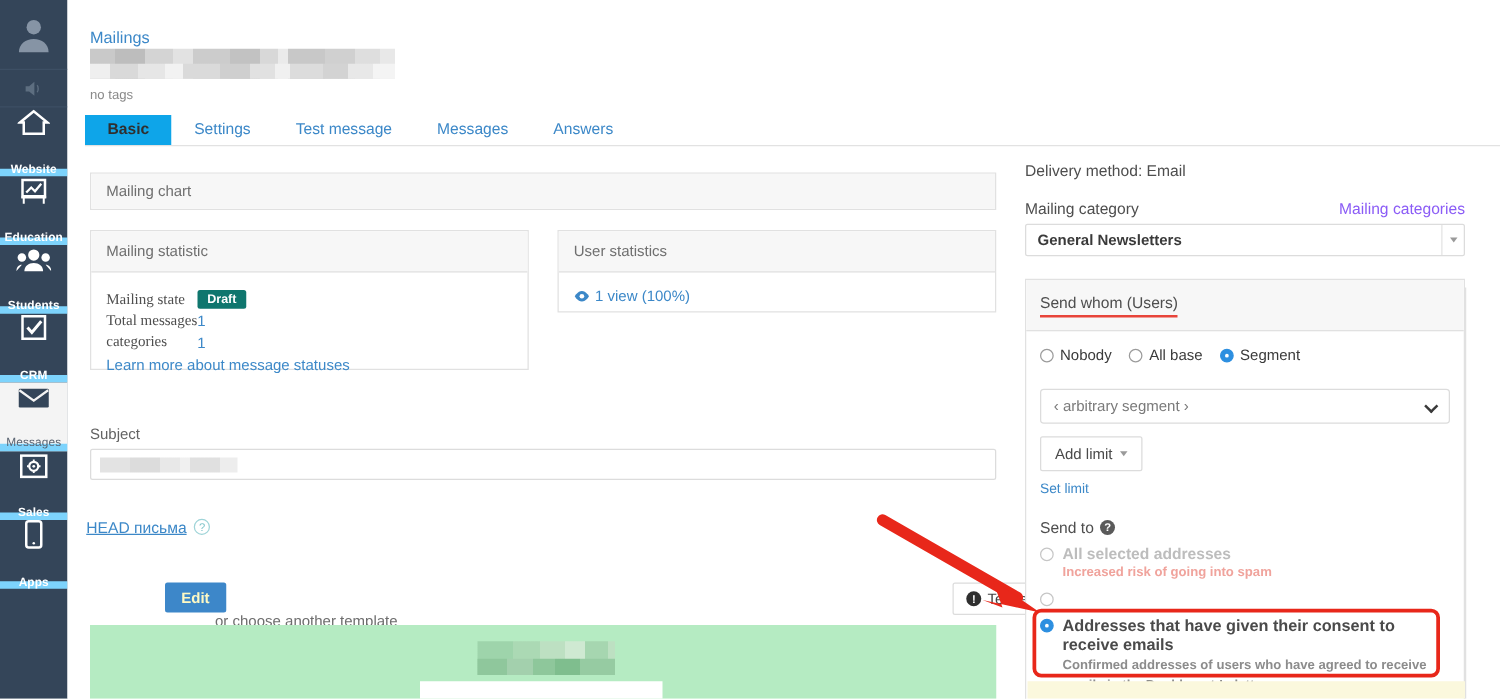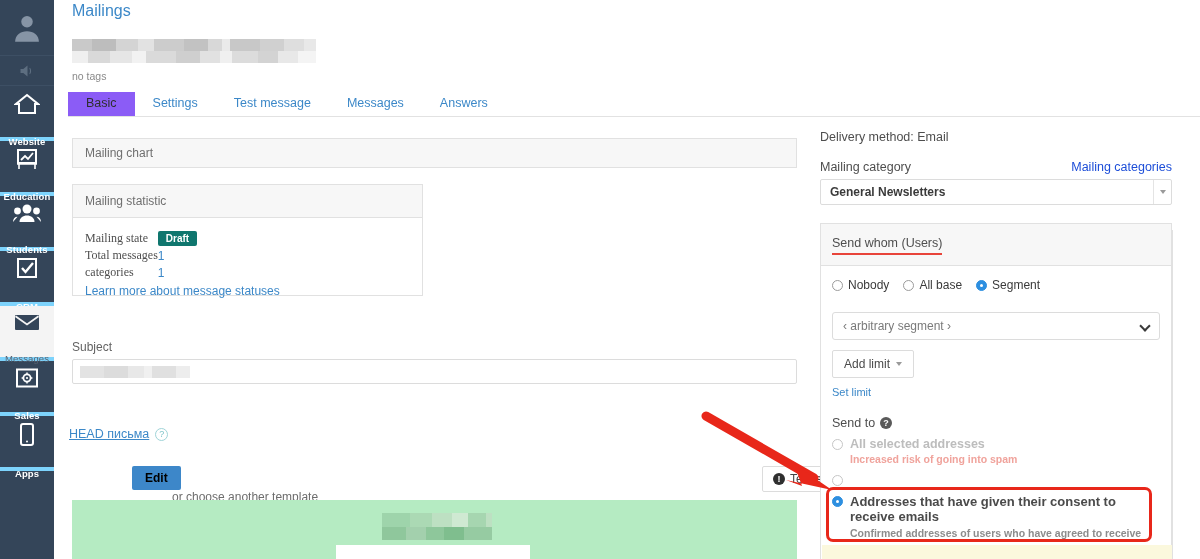--- a/index.html
+++ b/index.html
@@ -24,39 +24,39 @@
     border-bottom: 1px solid #3d4f64;
   }
   .sb-avatar svg { width: 30px; height: 30px; fill: #8694a5; }
   .sb-speaker {
     height: 30px; display: flex; align-items: center; justify-content: center;
     border-bottom: 1px solid #3d4f64;
   }
   .sb-speaker svg { width: 17px; height: 14px; fill: #5d6e80; }
   .sb-item {
     height: 55px; padding-top: 7px;
-    display: flex; flex-direction: column; align-items: center; 
+    display: flex; flex-direction: column; align-items: center; justify-content: center;
     color: #ffffff; text-decoration: none; cursor: pointer;
-    border-bottom: 4px solid #7dd3fc;
+    border-bottom: 6px solid #7dd3fc;
     gap: 18px;
   }
   .sb-item .ic { height: 26px; display: flex; align-items: flex-end; justify-content: center; }
   .sb-item .ic svg { fill: #ffffff; }
   .sb-item .lbl { font-size: 9.5px; margin-top: 3px; font-weight: bold; letter-spacing: .1px; }
   .sb-item.active { background: #f4f4f4; }
   .sb-item.active .lbl { color: #5a6472; font-weight: normal; }
   .sb-item.active .ic svg { fill: #344559; }
   .sb-fill { flex: 1 1 auto; }
 
   
   .content { flex: 1 1 auto; position: relative; background: #fff; }
 
   .breadcrumb {
-    position: absolute; left: 18px; top: 2px;
-    font-size: 16px; color: #3c88c8; cursor: pointer;
+    position: absolute; left: 18px; top: 22px;
+    font-size: 13px; color: #3c88c8; cursor: pointer;
   }
   .title-redact {
     position: absolute; left: 18px; top: 39px;
     width: 244px; height: 24px;
     background:
       linear-gradient(90deg,
         #c9c9c9 0 20px, #bdbdbd 20px 44px, #d4d4d4 44px 66px, #e2e2e2 66px 82px,
         #cccccc 82px 112px, #c2c2c2 112px 136px, #d8d8d8 136px 150px, #eaeaea 150px 158px,
         #c8c8c8 158px 188px, #d0d0d0 188px 212px, #dedede 212px 232px, #e8e8e8 232px 244px);
     filter: blur(.4px);
@@ -78,21 +78,21 @@
     position: absolute; left: 14px; top: 92px; right: 0;
     border-bottom: 1px solid #e2e2e2;
     display: flex; align-items: flex-end; height: 25px;
   }
   .tab {
     font-size: 12.5px; color: #3c88c8;
     padding: 4px 18px 6px 18px;
     cursor: pointer; white-space: nowrap;
   }
   .tab.active {
-    background: #8b5cf6; color: #2f2f2f; font-weight: normal;
+    background: #0ea5e9; color: #2f2f2f; font-weight: bold;
   }
 
   
   .panel {
     position: absolute;
     border: 1px solid #e1e1e1;
     background: #fff;
   }
   .panel-head {
     background: #f7f7f7; border-bottom: 1px solid #e1e1e1;
@@ -131,34 +131,34 @@
     border: 1px solid #dcdcdc; border-radius: 2px; background: #fff;
   }
   .subject-redact {
     position: absolute; left: 7px; top: 6px; width: 110px; height: 12px;
     background: linear-gradient(90deg,
       #e3e3e3 0 24px, #dcdcdc 24px 48px, #e8e8e8 48px 64px,
       #f0f0f0 64px 72px, #e0e0e0 72px 96px, #ededed 96px 110px);
   }
 
   .head-link {
-    position: absolute; left: 15px; top: 427px;
-    display: flex; align-items: center; gap: 6px;
+    position: absolute; left: 15px; top: 415px;
+    display: flex; align-items: flex-start; gap: 6px;
     font-size: 12.5px; color: #3c88c8; cursor: pointer;
   }
   .head-link .t { text-decoration: underline; }
   .q-mark {
     display: inline-flex; align-items: center; justify-content: center;
     width: 13px; height: 13px; border-radius: 50%;
     border: 1px solid #9fd4d8; color: #7fc4c9; font-size: 9px;
   }
 
   .btn-edit {
     position: absolute; left: 78px; top: 466px;
-    background: #3d87c9; color: #000000; font-size: 12px; font-weight: bold;
+    background: #3d87c9; color: #fef9c3; font-size: 12px; font-weight: bold;
     padding: 5px 13px; border: none; border-radius: 2px; cursor: pointer;
   }
   .edit-row-text {
     position: absolute; left: 118px; top: 470px;
     font-size: 12px; color: #6d6d6d; margin-top: 20px;
   }
   .btn-text-analysis {
     position: absolute; left: 708px; top: 466px;
     border: 1px solid #dcdcdc; background: #fff; border-radius: 2px;
     font-size: 12px; color: #444; padding: 5px 10px;
@@ -195,21 +195,21 @@
   
   .right-col { position: absolute; left: 766px; top: 130px; width: 352px; }
 
   .delivery-method { font-size: 12.5px; color: #4e4e4e; margin-bottom: 16px; }
 
   .cat-row {
     display: flex; justify-content: space-between; align-items: baseline;
     margin-bottom: 5px;
   }
   .cat-label { font-size: 12.5px; color: #4e4e4e; }
-  .cat-link { font-size: 12.5px; color: #1d4ed8; cursor: pointer; }
+  .cat-link { font-size: 12.5px; color: #8b5cf6; cursor: pointer; }
   .select-box {
     position: relative; height: 26px; width: 100%;
     border: 1px solid #dcdcdc; border-radius: 2px; background: #fff;
     display: flex; align-items: center;
   }
   .select-box .val { font-size: 12px; color: #3a3a3a; padding-left: 9px; font-weight: bold; }
   .select-box .caret-box {
     position: absolute; right: 0; top: 0; bottom: 0; width: 18px;
     border-left: 1px solid #e4e4e4;
     display: flex; align-items: center; justify-content: center;
@@ -436,20 +436,32 @@
           <tr>
             <td class="k">categories</td>
             <td class="v">1</td>
           </tr>
         </tbody>
           </table>
         <span class="stat-link">Learn more about message statuses</span>
       </div>
     </section>
 
+    <section class="panel" id="user-statistic">
+      <div class="panel-head">User statistics</div>
+      <div class="panel-body">
+        <span class="views-line">
+          <svg viewBox="0 0 16 12">
+            <path d="M8 .8C3.8.8 1 6 1 6s2.8 5.2 7 5.2S15 6 15 6 12.2.8 8 .8z"></path>
+            <circle cx="8" cy="6" r="2.3" fill="#fff"></circle>
+          </svg>
+          <span>1 view (100%)</span>
+        </span>
+      </div>
+    </section>
 
     <div class="subject-label">Subject</div>
     <div class="subject-input">
       <div class="subject-redact"></div>
     </div>
 
     <div class="head-link">
       <span class="t">HEAD письма</span>
       <span class="q-mark">?</span>
     </div>

